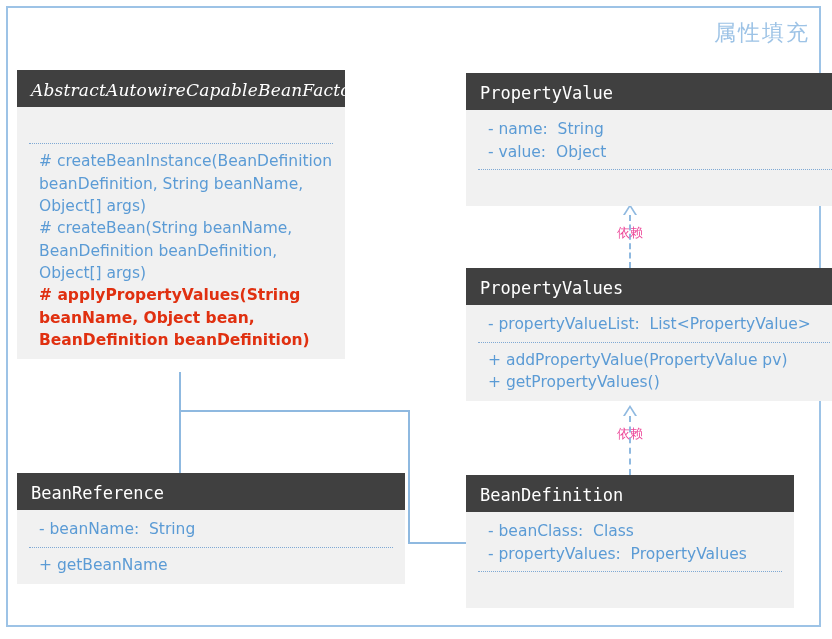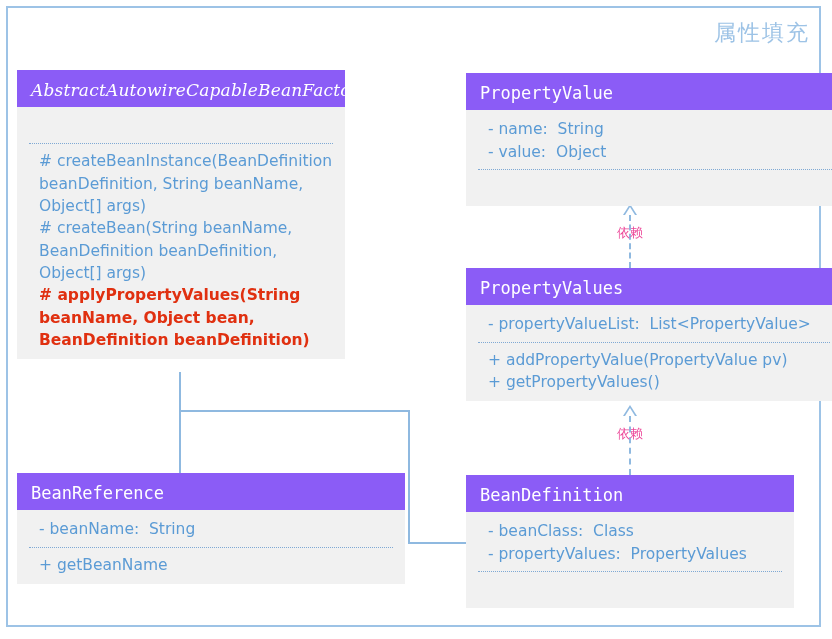--- a/index.html
+++ b/index.html
@@ -15,21 +15,21 @@
   
   #diagram-title{
     position:absolute;right:22px;top:18px;
     font-size:22px;color:#9DC3E6;letter-spacing:2px;
     font-family:"DejaVu Sans","Liberation Sans",sans-serif;
   }
 
   
   .uml-class{position:absolute;box-sizing:border-box;}
   .uml-header{
-    background:#8b5cf6;color:#ffffff;box-sizing:border-box;
+    background:#404040;color:#ffffff;box-sizing:border-box;
     font-family:"DejaVu Sans Mono","Liberation Mono",monospace;
     font-size:17px;padding:9px 14px 6px 14px;line-height:1.32;
   }
   .uml-header.abstract{
     font-family:"DejaVu Serif","Liberation Serif",serif;
     font-style:italic;font-size:17px;letter-spacing:.2px;
   }
   .uml-body{
     background:#F1F1F1;box-sizing:border-box;
     padding:6px 0 6px 0;

